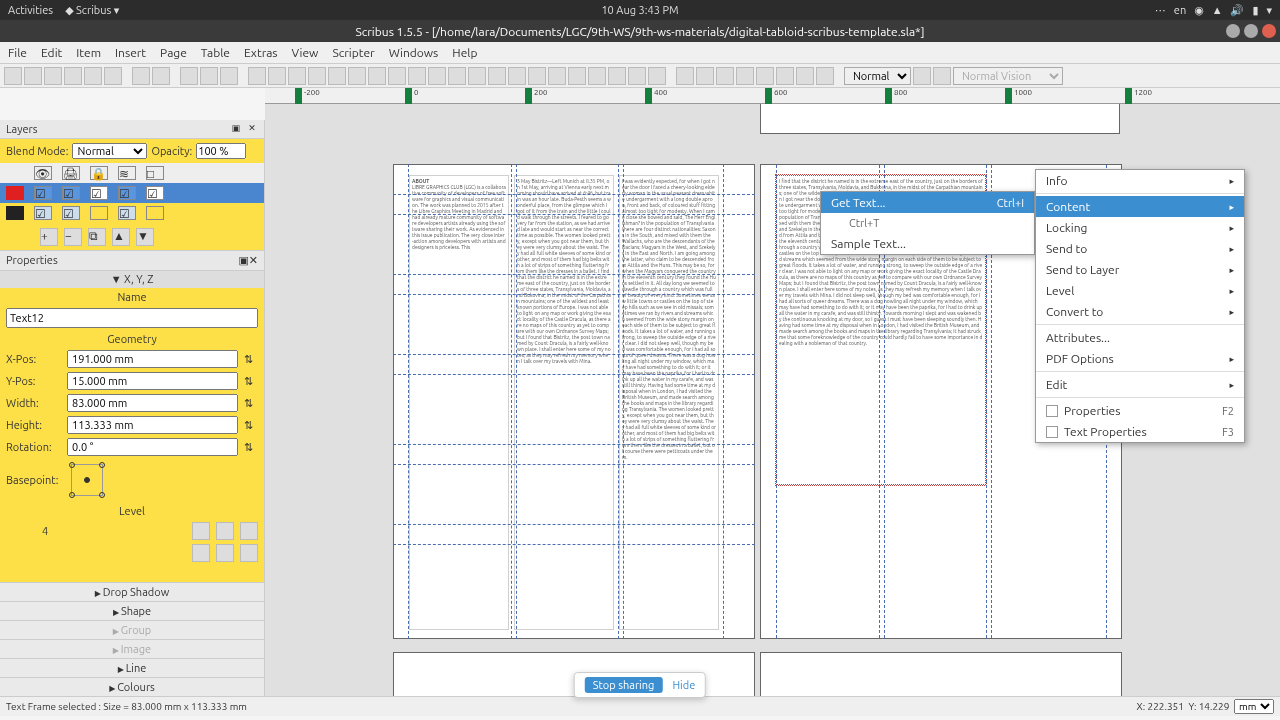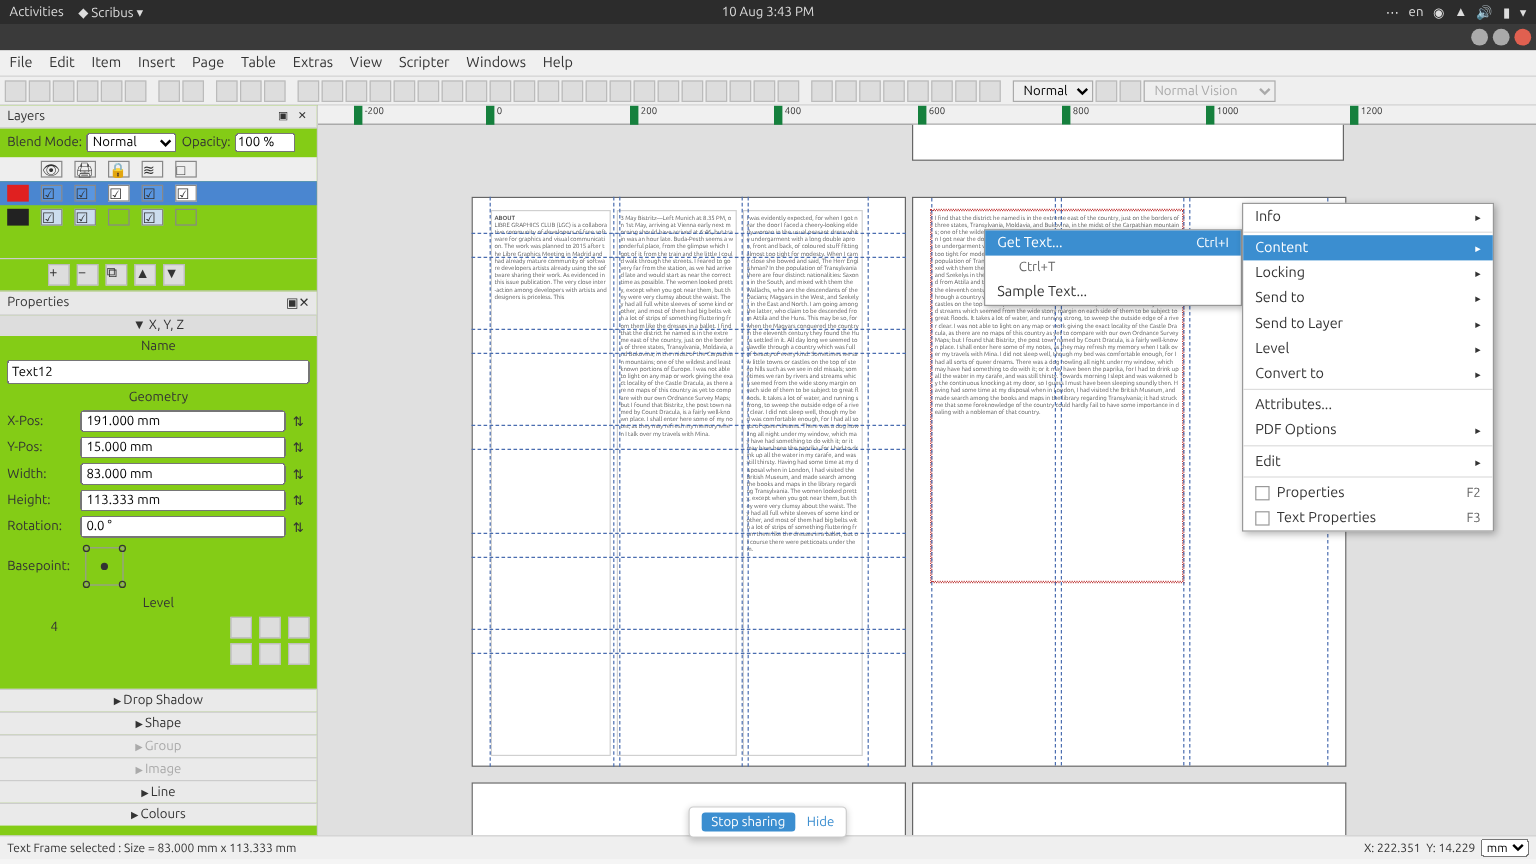--- a/index.html
+++ b/index.html
@@ -11,21 +11,21 @@
 .titlebar { height: 22px; background: #3a3a3a; color: #fff; display: flex; align-items: center; justify-content: center; font-size: 12px; }
 .titlebar .winbtns { position: absolute; right: 4px; display: flex; gap: 4px; }
 .titlebar .winbtn { width: 14px; height: 14px; border-radius: 7px; }
 .menubar { height: 22px; background: #f0f0f0; border-bottom: 1px solid #ccc; display: flex; align-items: center; padding: 0 8px; gap: 14px; font-size: 12px; }
 .menubar span { cursor: default; }
 .toolbar { height: 24px; background: #efefef; border-bottom: 1px solid #ccc; display: flex; align-items: center; padding: 0 4px; gap: 2px; }
 .tbtn { width: 18px; height: 18px; background: #ddd; border: 1px solid #bbb; }
 .tsep { width: 6px; }
 .tcombo { font-size: 11px; border: 1px solid #aaa; padding: 1px 4px; }
 .main { display: flex; height: 608px; }
-.leftpanel { width: 265px; background: #84cc16; border-right: 1px solid #ccc; display: flex; flex-direction: column; }
+.leftpanel { width: 265px; background: #fde047; border-right: 1px solid #ccc; display: flex; flex-direction: column; margin-top: 32px; }
 .panel-title { font-size: 11px; padding: 3px 6px; background: #e8e8e8; border-bottom: 1px solid #ccc; display: flex; align-items: center; }
 .panel-title .spacer { flex: 1; }
 .panel-title .icon-btn { width: 12px; height: 12px; margin-left: 4px; font-size: 9px; text-align: center; cursor: pointer; }
 .blend-row { display: flex; align-items: center; padding: 4px 6px; gap: 4px; font-size: 11px; }
 .blend-row select, .blend-row input { font-size: 11px; }
 .layer-row { display: flex; gap: 10px; padding: 3px 6px; }
 .lc { width: 18px; height: 14px; border: 1px solid #888; }
 .layer-btns { display: flex; gap: 6px; padding: 4px 40px; }
 .props { border-top: 1px solid #ccc; font-size: 11px; }
 .props-header { padding: 3px 6px; background: #e8e8e8; border-bottom: 1px solid #ccc; display: flex; }
@@ -78,20 +78,21 @@
     <span>en</span>
     <span>◉</span>
     <span>▲</span>
     <span>🔊</span>
     <span>▮</span>
     <span>▾</span>
   </div>
 </div>
 
 <div class="titlebar">
+  <span>Scribus 1.5.5 - [/home/lara/Documents/LGC/9th-WS/9th-ws-materials/digital-tabloid-scribus-template.sla*]</span>
   <div class="winbtns">
     <div class="winbtn" style="background:#aaa"></div>
     <div class="winbtn" style="background:#aaa"></div>
     <div class="winbtn" style="background:#e06050"></div>
   </div>
 </div>
 
 <div class="menubar">
   <span>File</span>
   <span>Edit</span>

